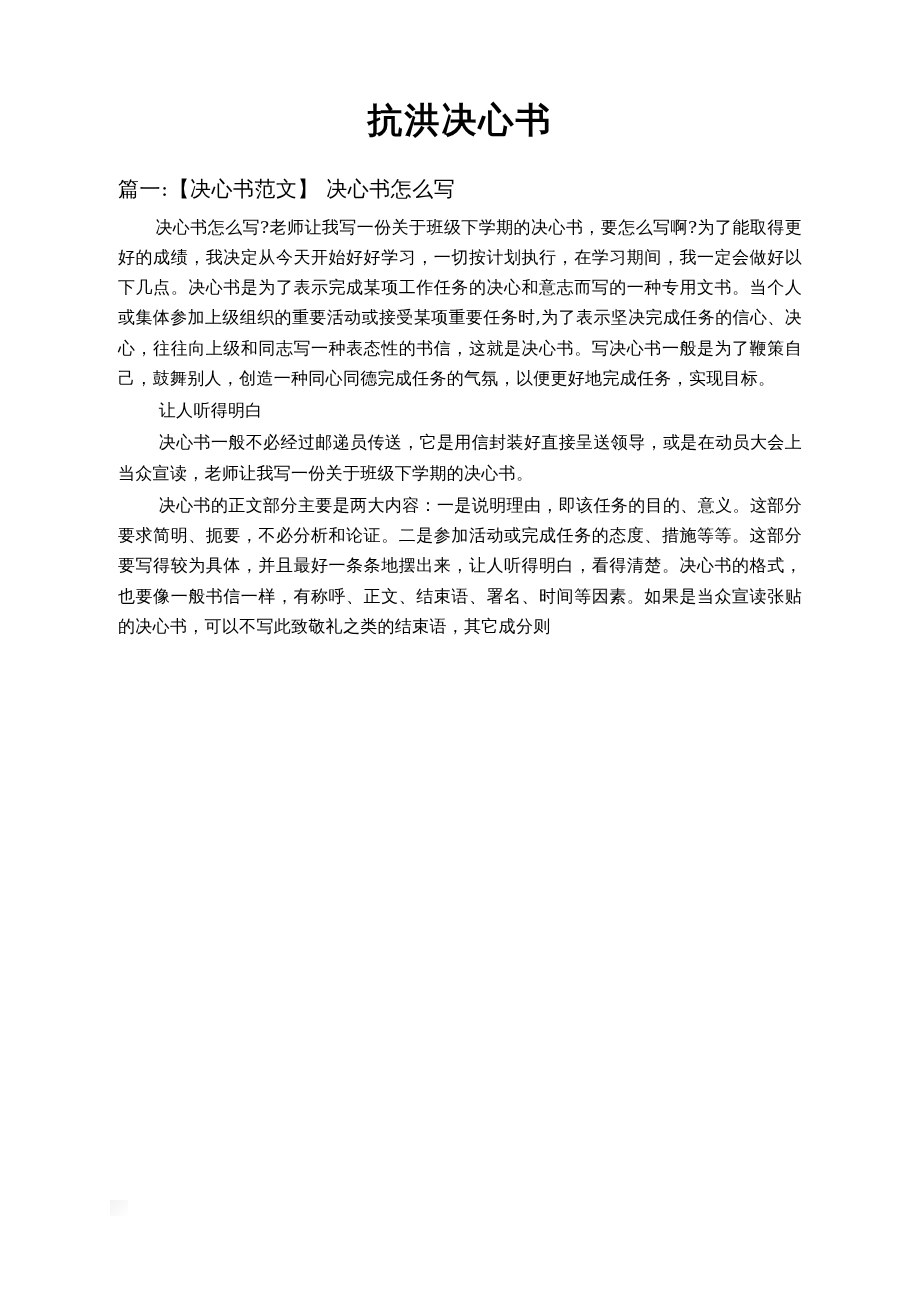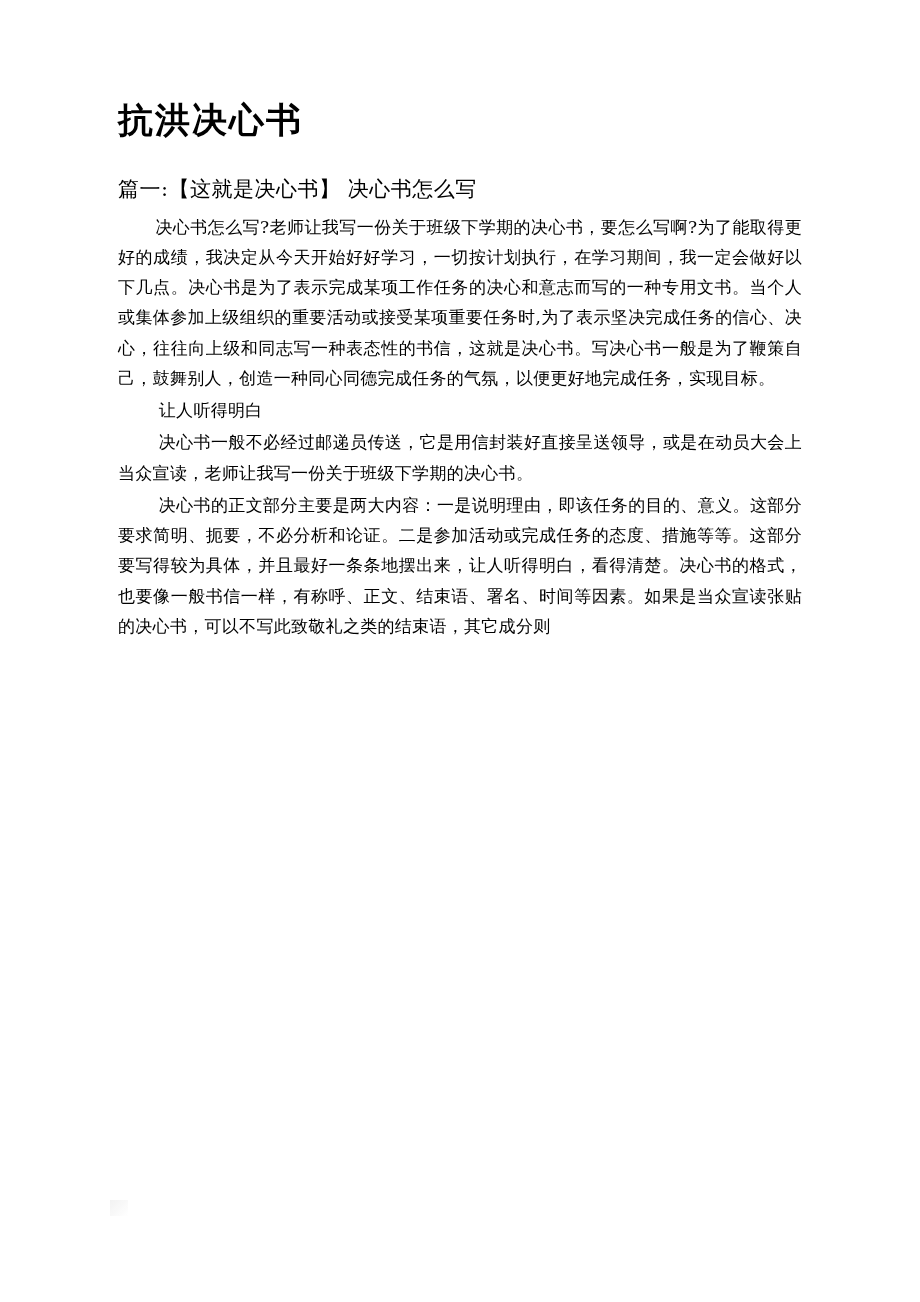--- a/index.html
+++ b/index.html
@@ -16,21 +16,21 @@
   }
   .page {
     width: 920px;
     height: 1302px;
     box-sizing: border-box;
     padding: 96px 118px 40px 118px;
     position: relative;
     background: #ffffff;
   }
   .doc-title {
-    text-align: left;
+    text-align: center;
     font-size: 35px;
     font-weight: bold;
     letter-spacing: 2px;
     line-height: 1.4;
     margin: 0 0 28px 0;
     font-family: "DejaVu Sans", "Liberation Sans", sans-serif;
   }
   .section-head {
     font-size: 21px;
     line-height: 1.55;
@@ -66,21 +66,21 @@
     background: linear-gradient(135deg, #f2f2f2 0%, #ffffff 100%);
   }
 </style>
 </head>
 <body>
 
 <div class="page">
 
   <h1 class="doc-title">抗洪决心书</h1>
 
-  <p class="section-head">篇一:【这就是决心书】 决心书怎么写</p>
+  <p class="section-head">篇一:【决心书范文】 决心书怎么写</p>
 
   <p class="para">决心书怎么写?老师让我写一份关于班级下学期的决心书，要怎么写啊?为了能取得更好的成绩，我决定从今天开始好好学习，一切按计划执行，在学习期间，我一定会做好以下几点。决心书是为了表示完成某项工作任务的决心和意志而写的一种专用文书。当个人或集体参加上级组织的重要活动或接受某项重要任务时,为了表示坚决完成任务的信心、决心，往往向上级和同志写一种表态性的书信，这就是决心书。写决心书一般是为了鞭策自己，鼓舞别人，创造一种同心同德完成任务的气氛，以便更好地完成任务，实现目标。</p>
 
   <p class="para indent-wide">让人听得明白</p>
 
   <p class="para indent-wide">决心书一般不必经过邮递员传送，它是用信封装好直接呈送领导，或是在动员大会上当众宣读，老师让我写一份关于班级下学期的决心书。</p>
 
   <p class="para indent-wide">决心书的正文部分主要是两大内容：一是说明理由，即该任务的目的、意义。这部分要求简明、扼要，不必分析和论证。二是参加活动或完成任务的态度、措施等等。这部分要写得较为具体，并且最好一条条地摆出来，让人听得明白，看得清楚。决心书的格式，也要像一般书信一样，有称呼、正文、结束语、署名、时间等因素。如果是当众宣读张贴的决心书，可以不写此致敬礼之类的结束语，其它成分则</p>
 
   <div class="corner-fold"></div>

